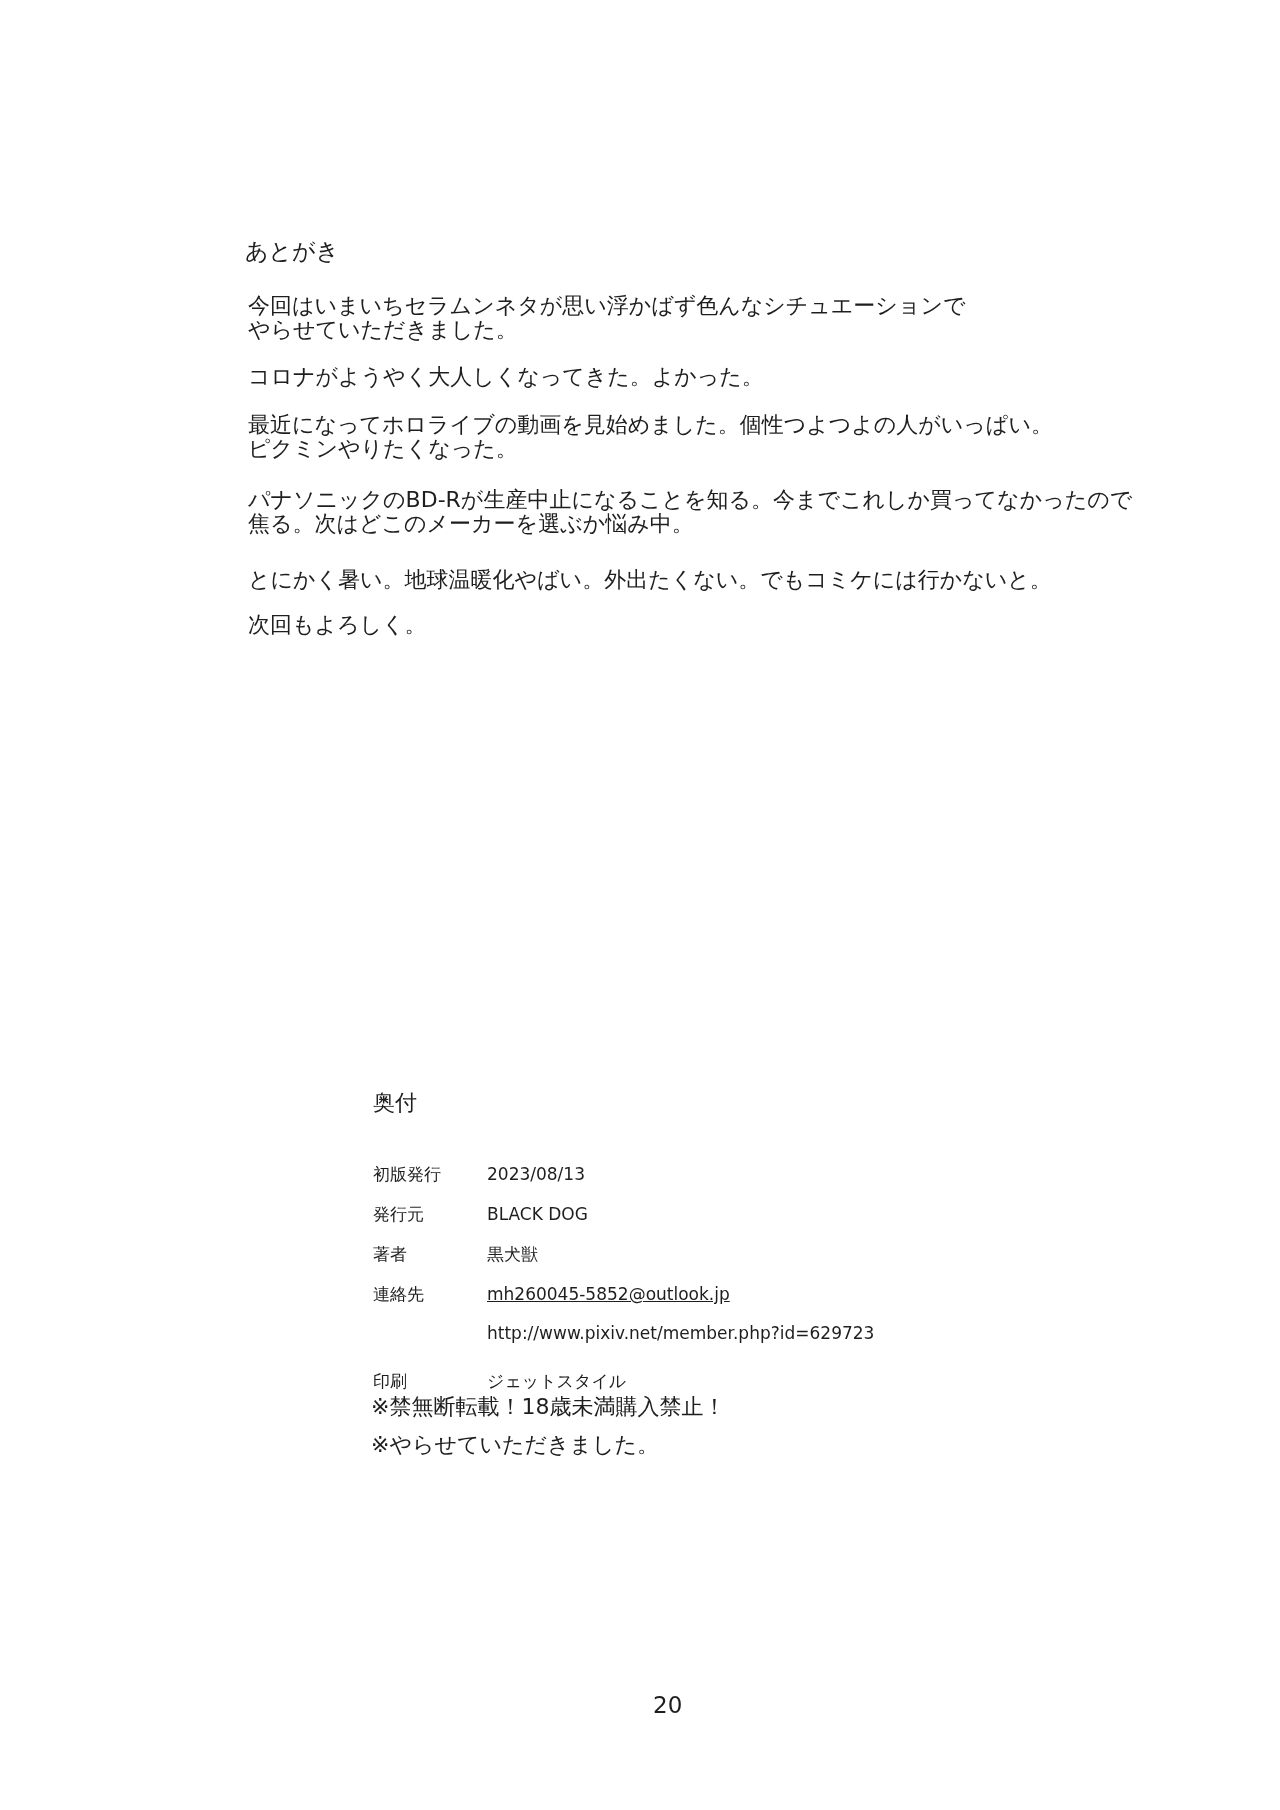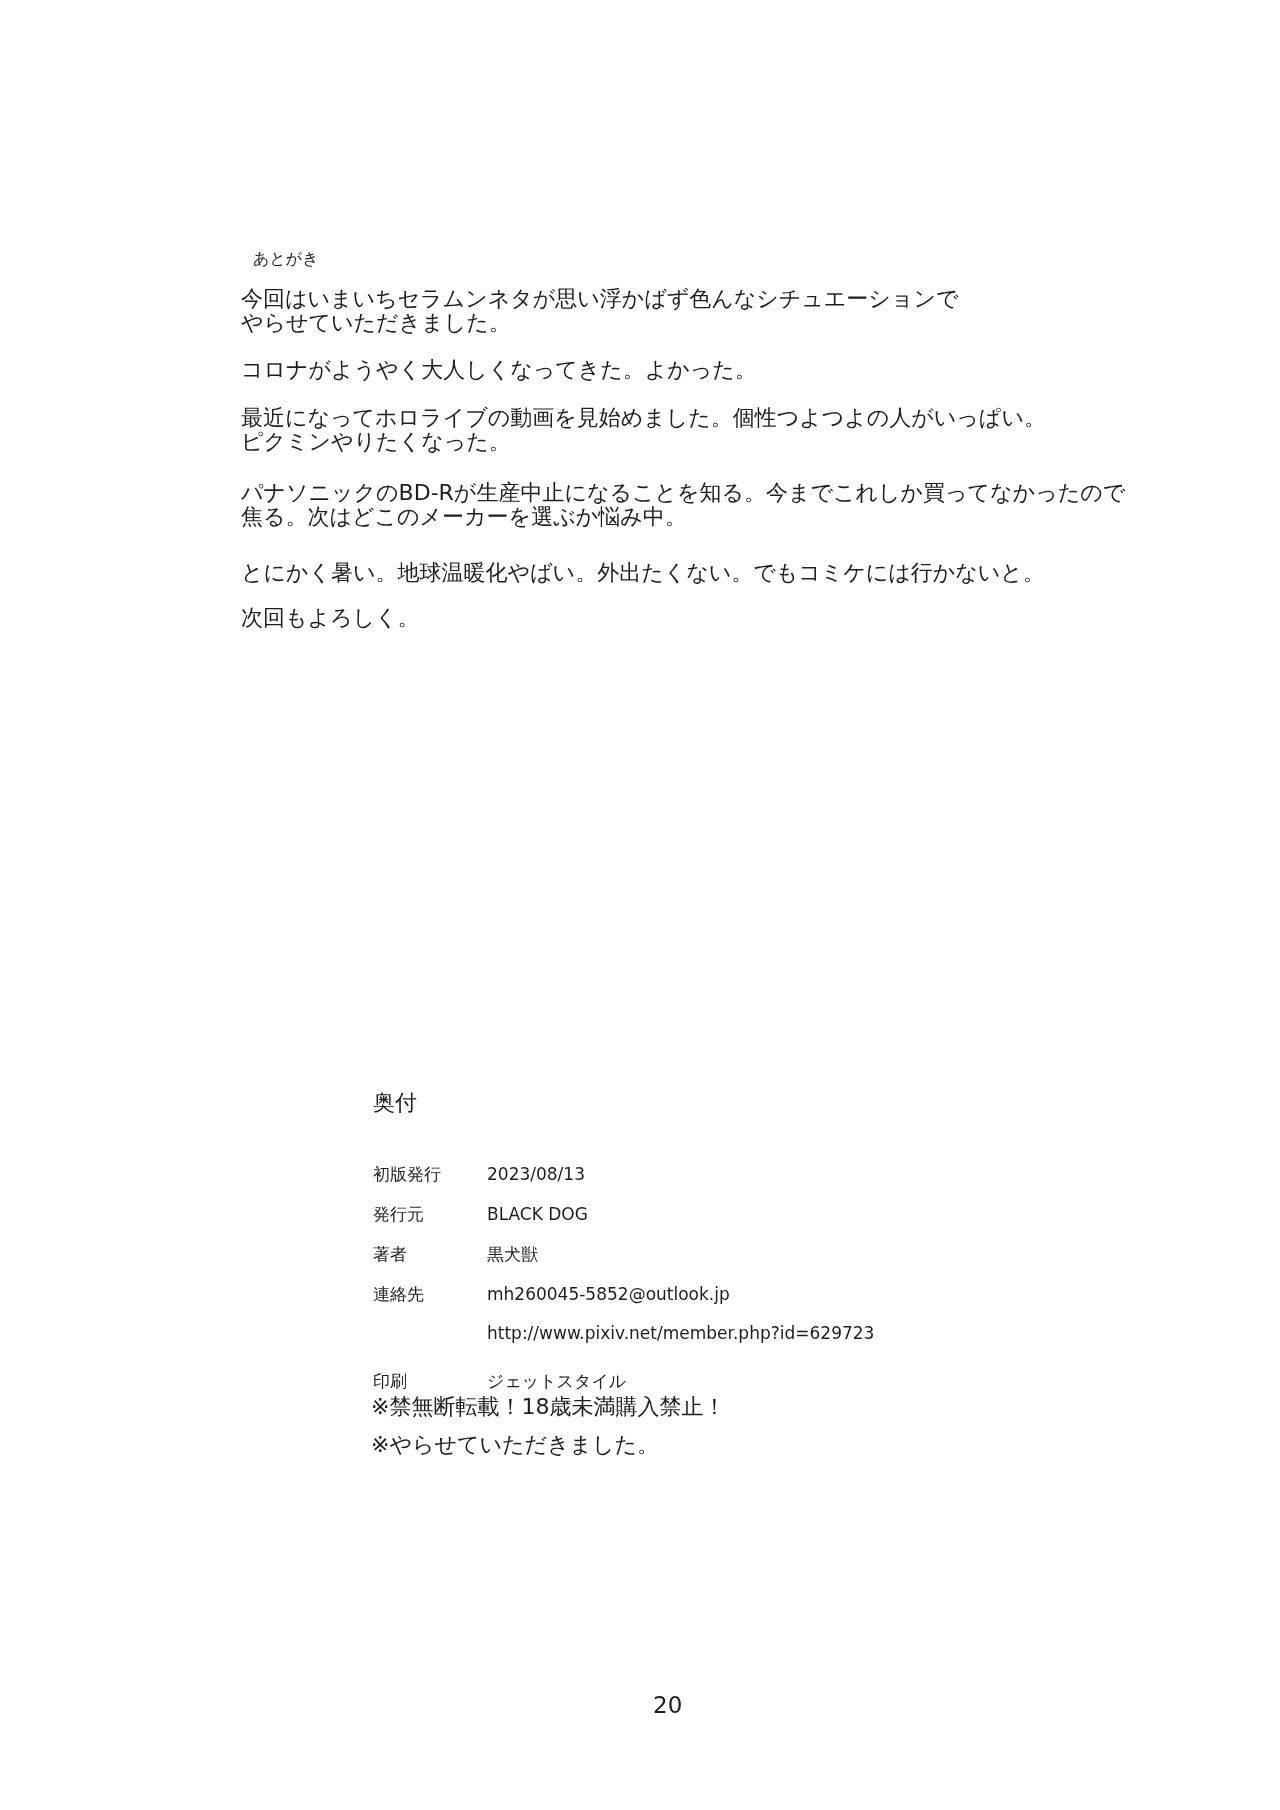--- a/index.html
+++ b/index.html
@@ -14,30 +14,30 @@
     background: #ffffff;
     overflow: hidden;
     font-family: "DejaVu Sans", sans-serif;
     color: #1e1e1e;
   }
   
   .afterword-heading {
     position: absolute;
     left: 237px;
     top: 231px;
-    margin: 16px;
-    font-size: 16px;
+    margin: 8px;
+    font-size: 23px;
     font-weight: normal;
     line-height: 24px;
     white-space: nowrap;
   }
   .para {
     position: absolute;
     left: 237px;
-    margin: 4px;
+    margin: 11px;
     font-size: 22px;
     line-height: 24px;
     white-space: pre-line;
     letter-spacing: 0px;
   }
   .p0 { top: 283px; }
   .p1 { top: 354px; }
   .p2 { top: 402px; }
   .p3 { top: 477px; }
   .p4 { top: 557px; }
@@ -60,21 +60,21 @@
     line-height: 26px;
     white-space: nowrap;
   }
   .colophon-row .label {
     display: inline-block;
     width: 114px;
   }
   .r0 { top: 1161px; }
   .r1 { top: 1201px; }
   .r2 { top: 1241px; }
-  .r3 { top: 1281px; }
+  .r3 { top: 1281px; text-decoration: underline; }
   .r4 { top: 1320px; }
   .r5 { top: 1368px; }
   .colophon-note {
     position: absolute;
     left: 371px;
     font-size: 22px;
     line-height: 26px;
     white-space: nowrap;
   }
   .n0 { top: 1394px; }

